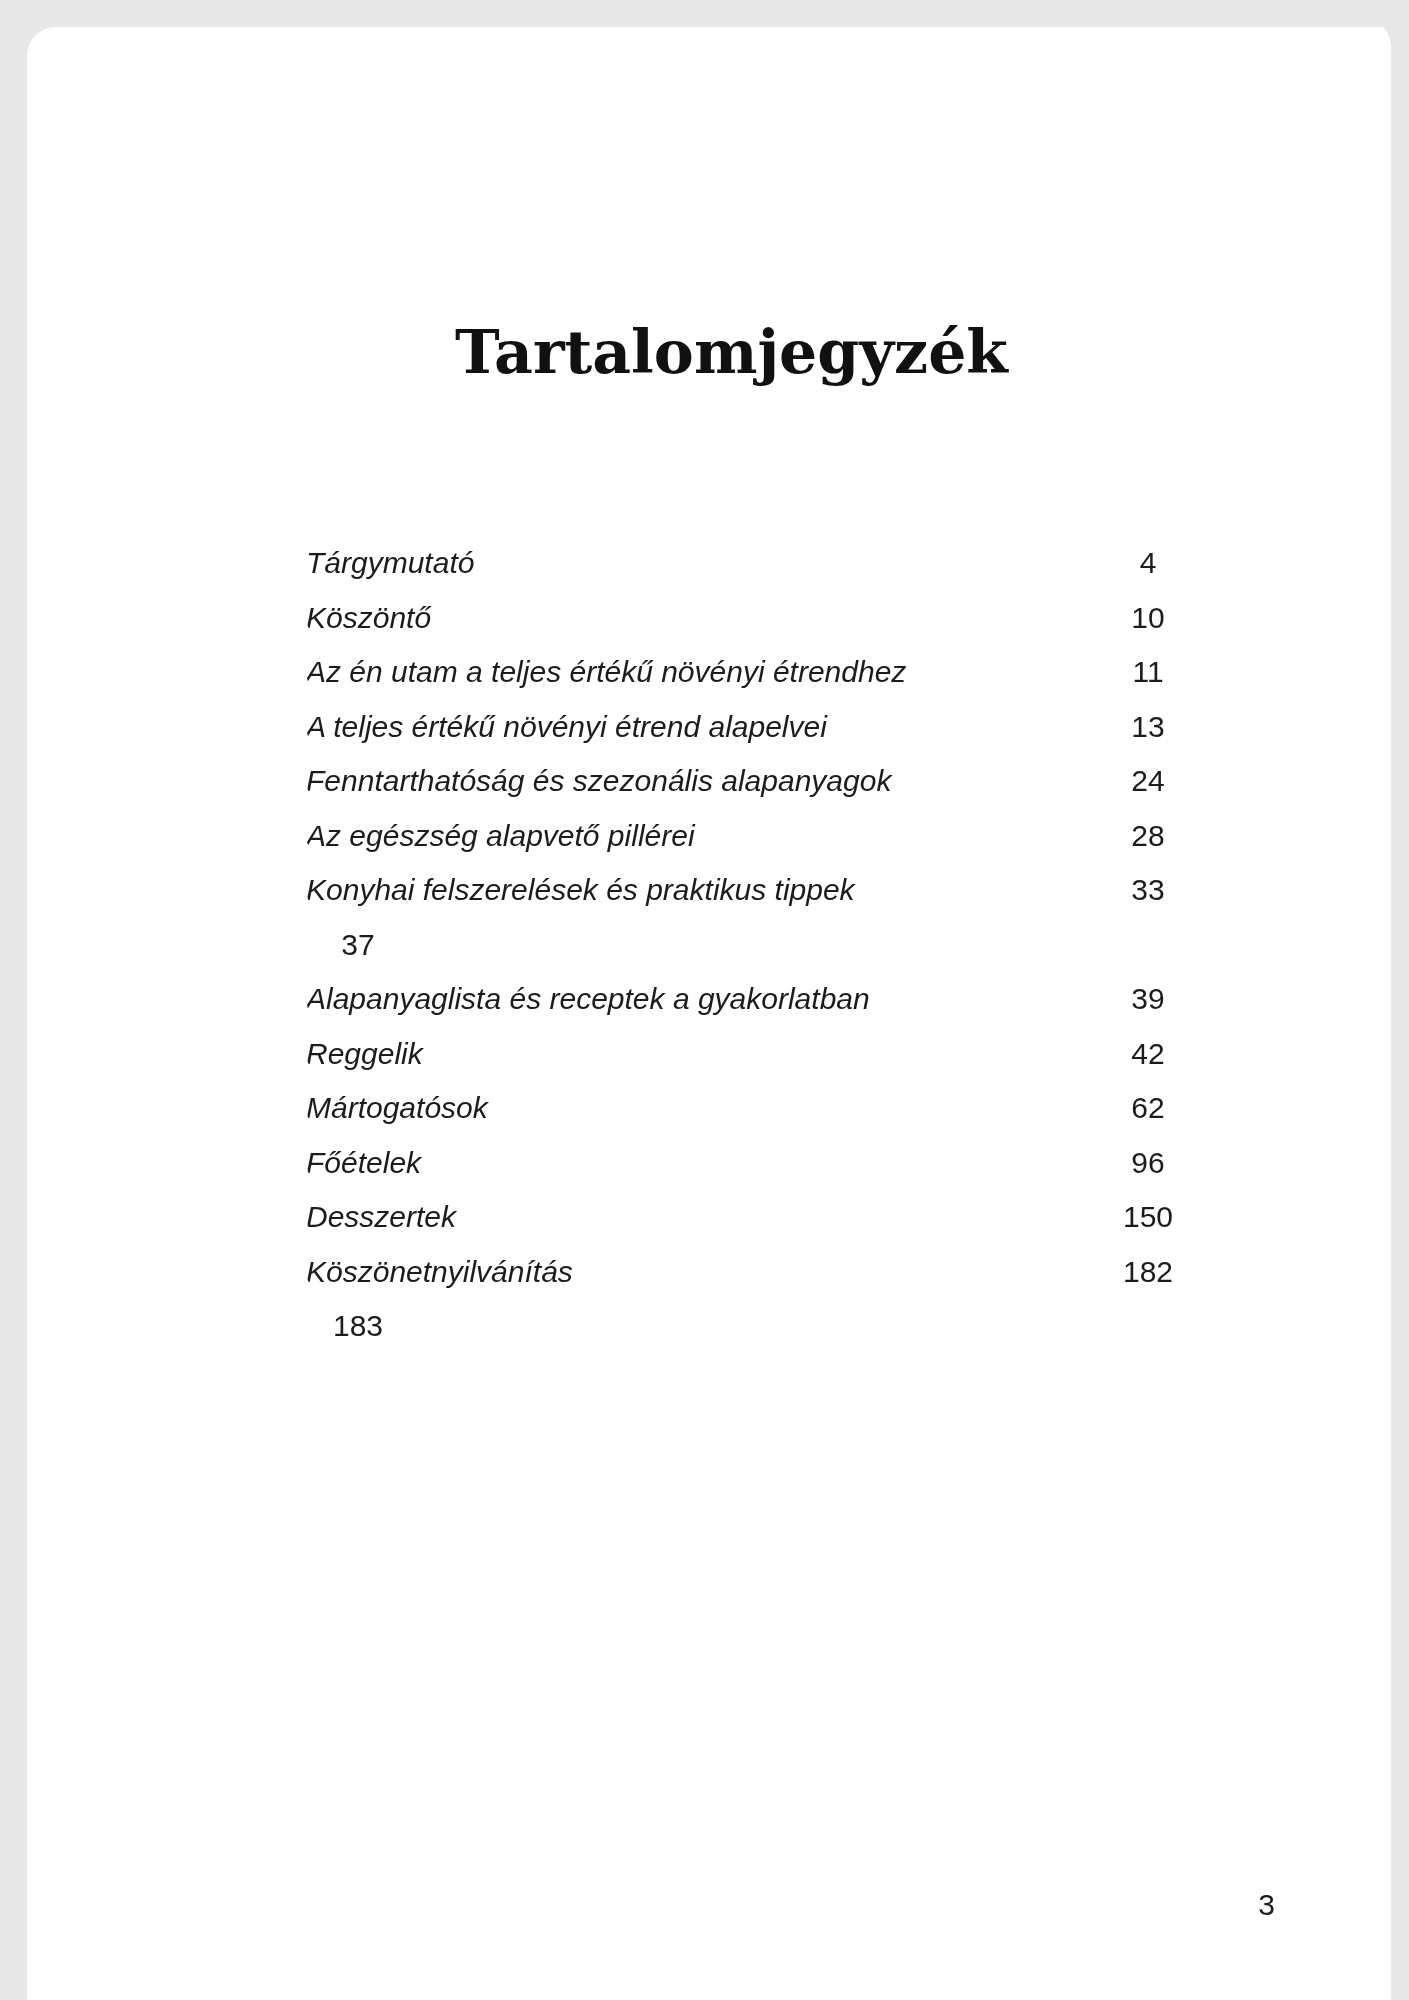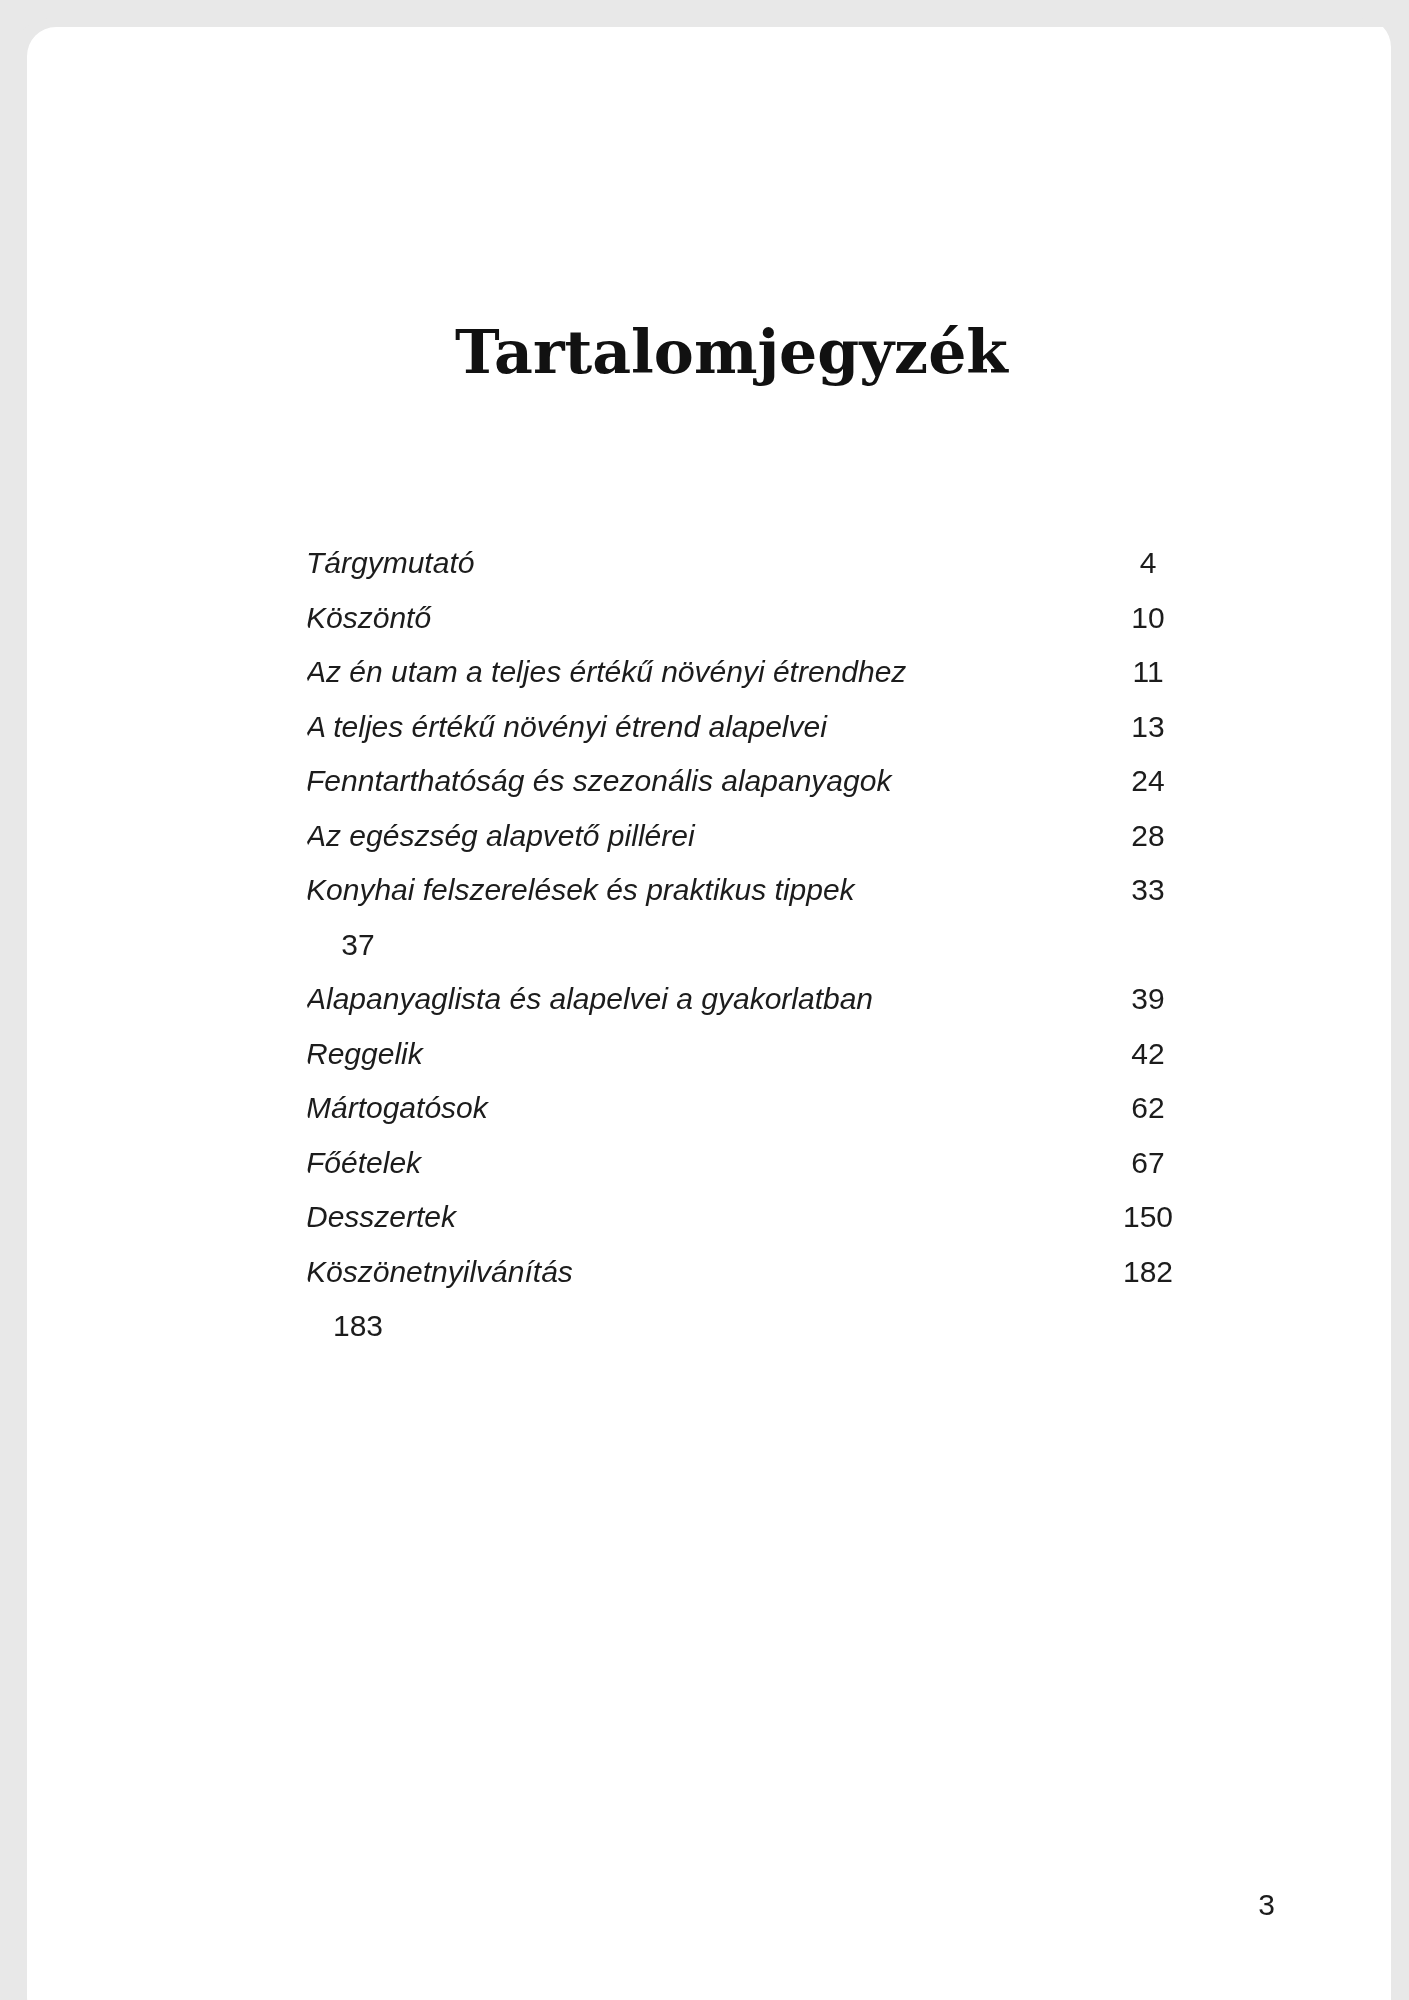--- a/index.html
+++ b/index.html
@@ -103,38 +103,38 @@
     <div class="toc-row">
       <span class="toc-label">Konyhai felszerelések és praktikus tippek</span>
       <span class="toc-page">33</span>
     </div>
 
     <div class="toc-row">
       <span class="toc-page">37</span>
     </div>
 
     <div class="toc-row">
-      <span class="toc-label">Alapanyaglista és alapelvei a gyakorlatban</span>
+      <span class="toc-label">Alapanyaglista és receptek a gyakorlatban</span>
       <span class="toc-page">39</span>
     </div>
 
     <div class="toc-row">
       <span class="toc-label">Reggelik</span>
       <span class="toc-page">42</span>
     </div>
 
     <div class="toc-row">
       <span class="toc-label">Mártogatósok</span>
       <span class="toc-page">62</span>
     </div>
 
 
     <div class="toc-row">
       <span class="toc-label">Főételek</span>
-      <span class="toc-page">67</span>
+      <span class="toc-page">96</span>
     </div>
 
     <div class="toc-row">
       <span class="toc-label">Desszertek</span>
       <span class="toc-page">150</span>
     </div>
 
     <div class="toc-row">
       <span class="toc-label">Köszönetnyilvánítás</span>
       <span class="toc-page">182</span>

